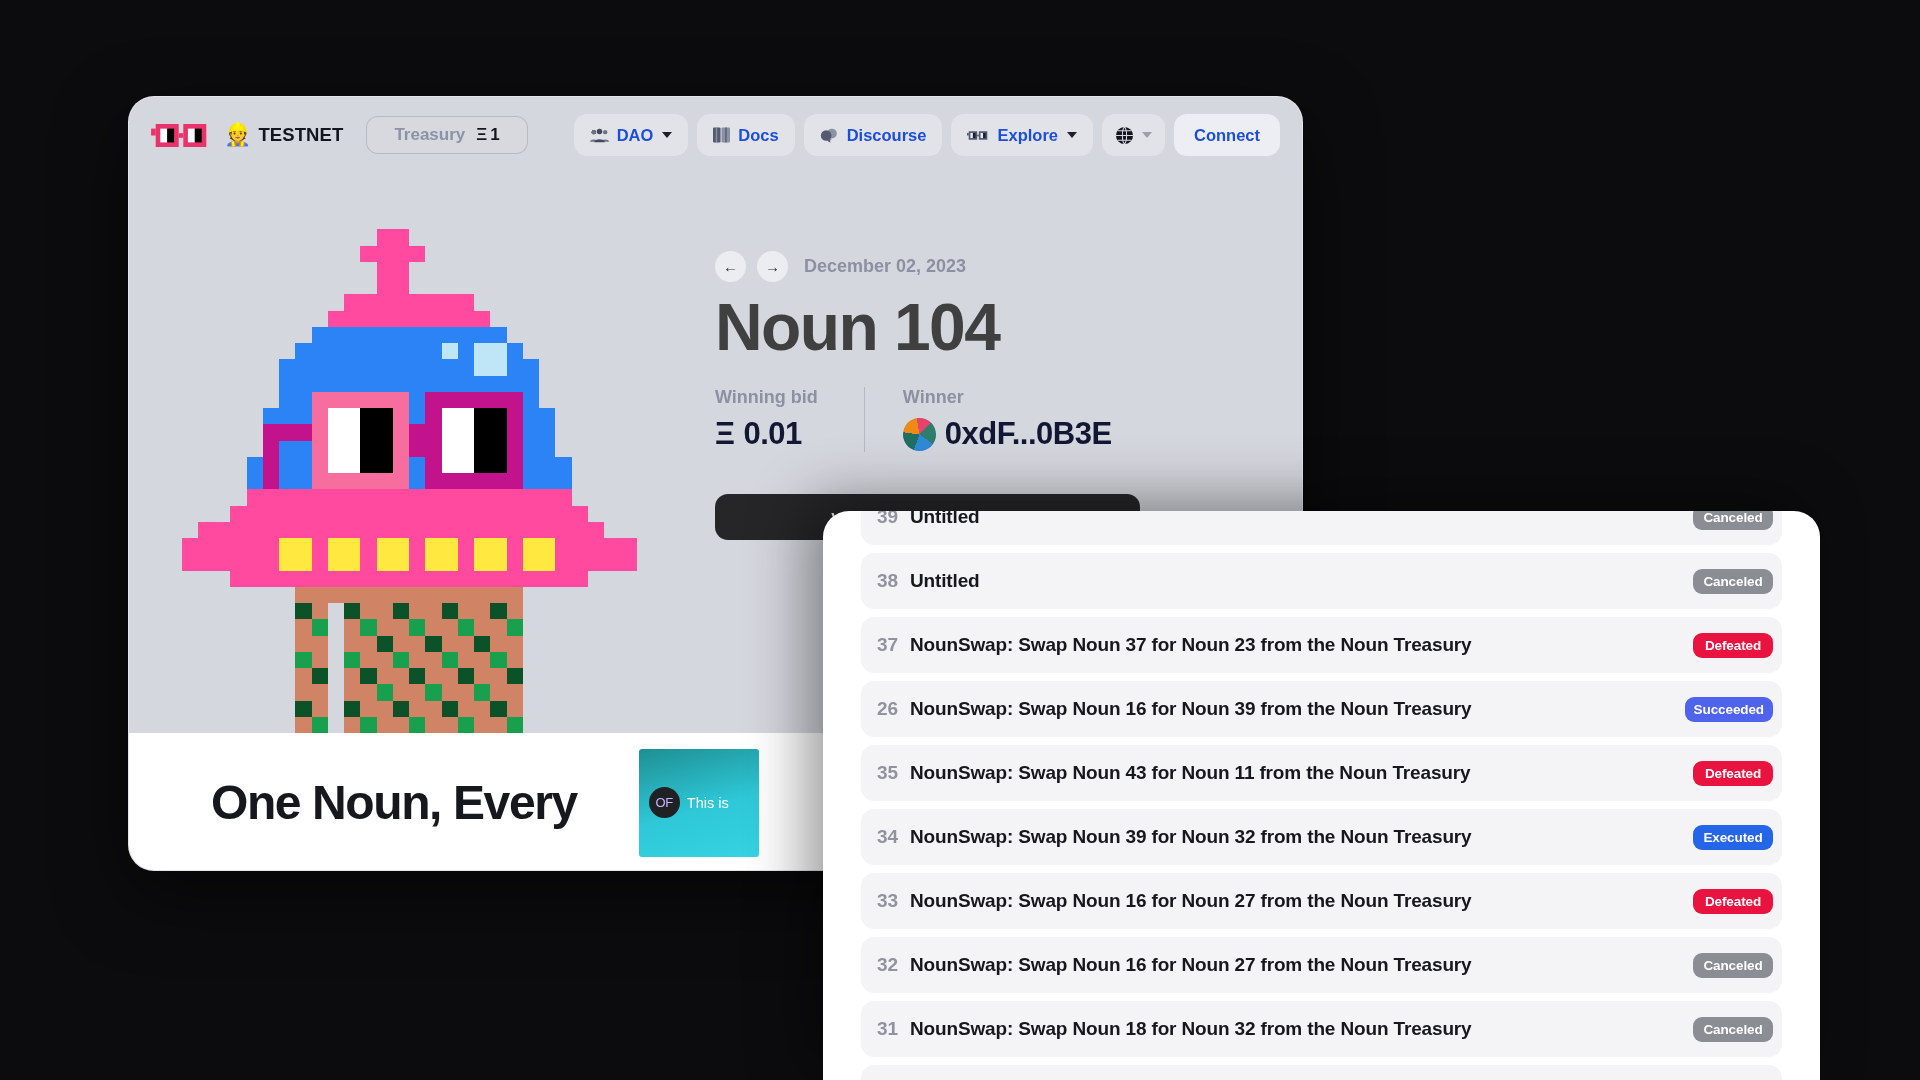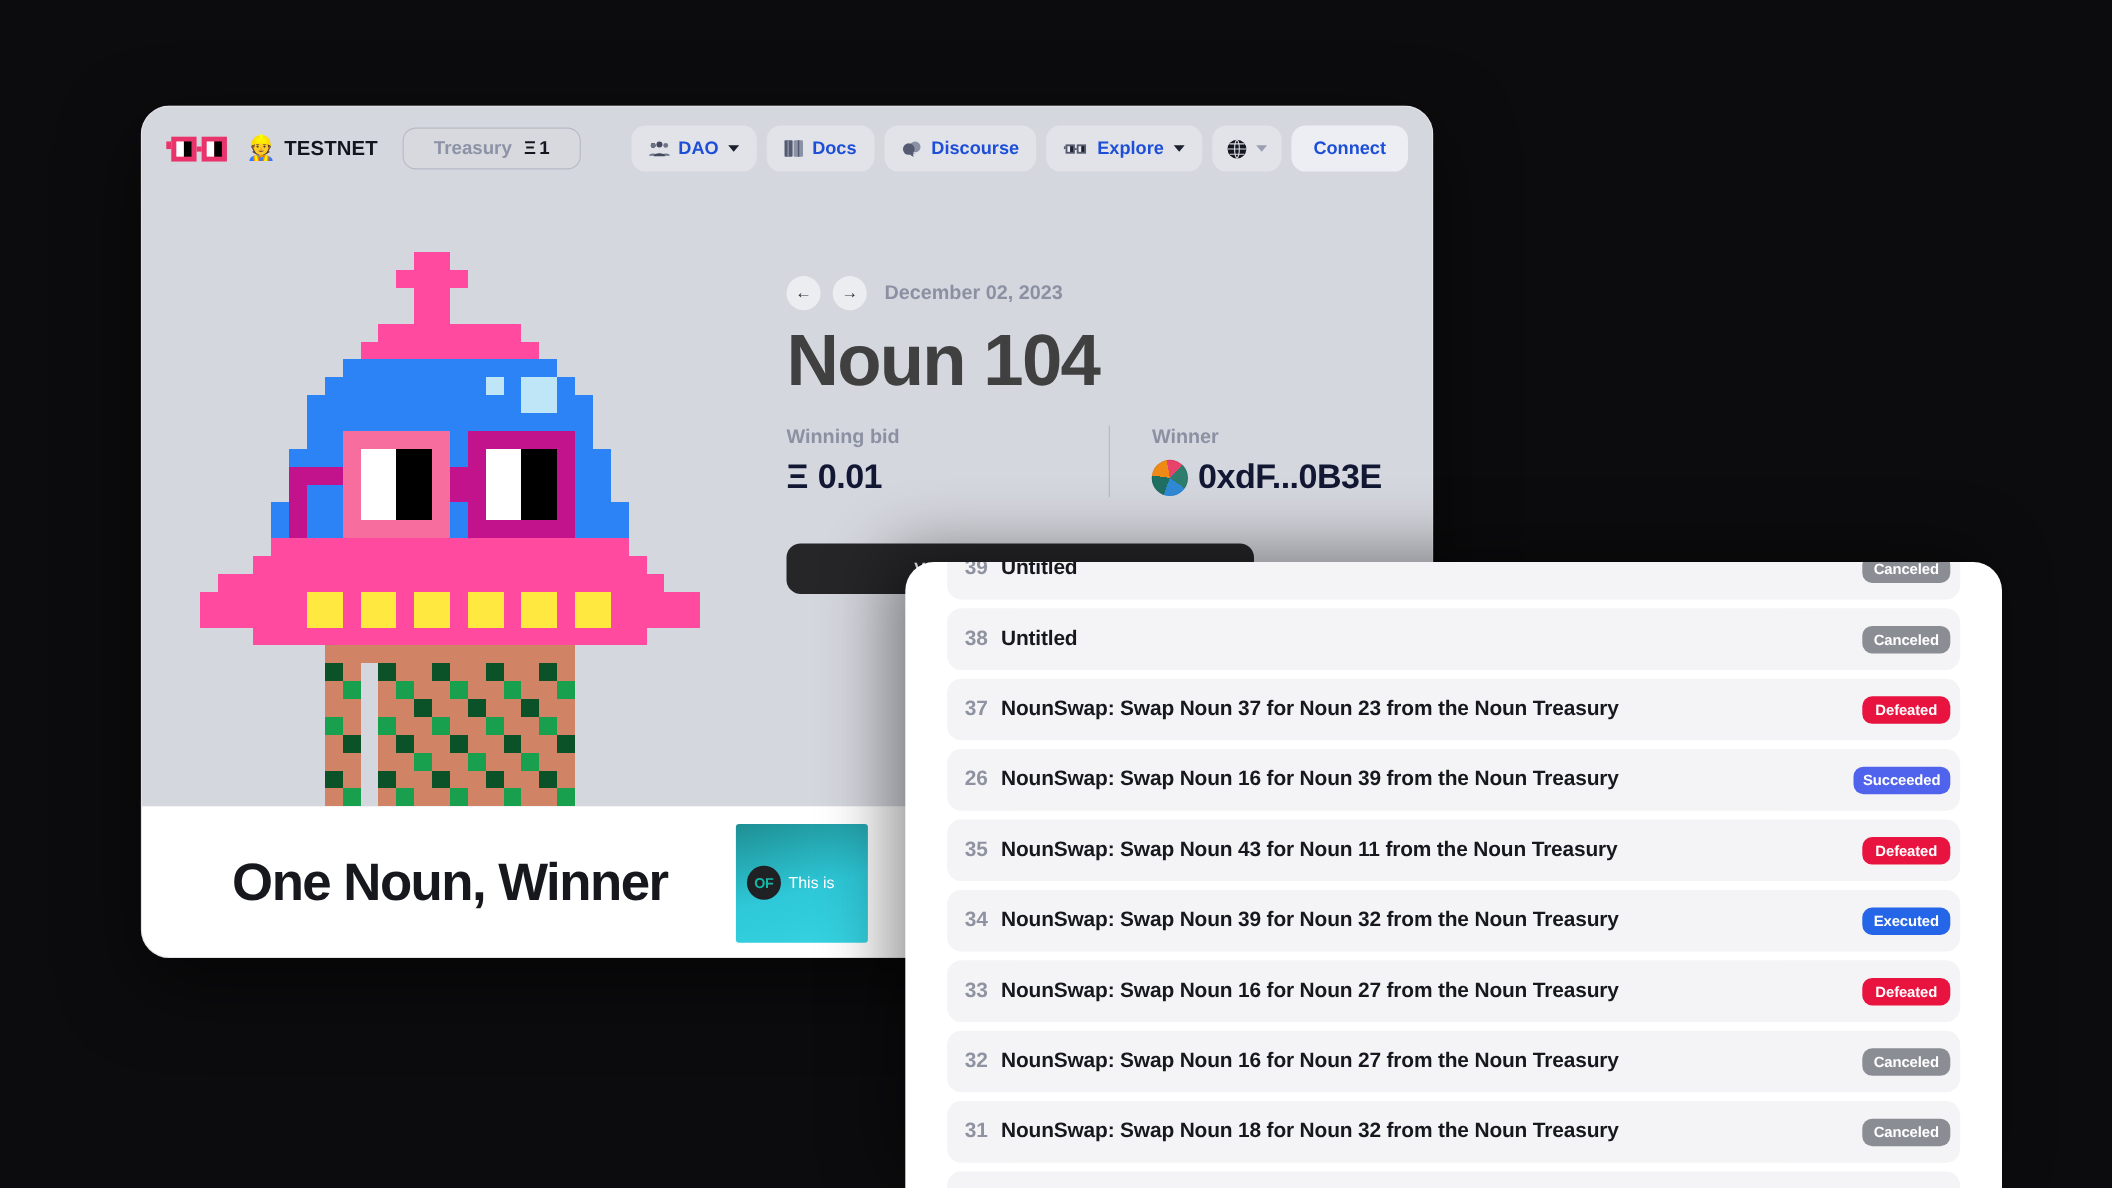--- a/index.html
+++ b/index.html
@@ -181,21 +181,20 @@
     letter-spacing: -1.6px;
     color: #404040;
     line-height: 1.02;
     margin-bottom: 26px;
   }
 
   .stats-row {
     display: flex;
     align-items: stretch;
     margin-bottom: 42px;
-    justify-content: space-between;
   }
   .stat {
     padding-right: 46px;
   }
   .stat + .stat {
     padding-left: 38px;
     border-left: 1px solid rgba(120,126,145,0.35);
   }
   .stat-label {
     font-size: 18px;
@@ -280,23 +279,23 @@
     gap: 7px;
     padding: 0 10px;
     flex: none;
     position: relative;
     overflow: hidden;
   }
   .of-badge {
     width: 31px; height: 31px;
     border-radius: 50%;
     background: #202125;
-    color: #14b8a6;
+    color: #c4b5fd;
     font-size: 13px;
-    font-weight: 700;
+    font-weight: 400;
     display: flex;
     align-items: center;
     justify-content: center;
     flex: none;
     letter-spacing: -0.3px;
   }
   .of-text {
     color: #ffffff;
     font-size: 14.5px;
     font-weight: 400;
@@ -616,21 +615,21 @@
               <rect x="19" y="2" width="3" height="6" fill="#262629"></rect>
             </svg>
           </span>
         </div>
 
         <div id="view-bids">View all bids</div>
       </div>
     </div>
 
     <div id="hero-strip">
-      <div id="hero-head">One Noun, Winner</div>
+      <div id="hero-head">One Noun, Every</div>
       <div id="video-card">
         <span class="of-badge">OF</span>
         <span class="of-text">This is</span>
       </div>
     </div>
   </div>
 
   <div id="front-window">
     <div id="prop-list">
 

